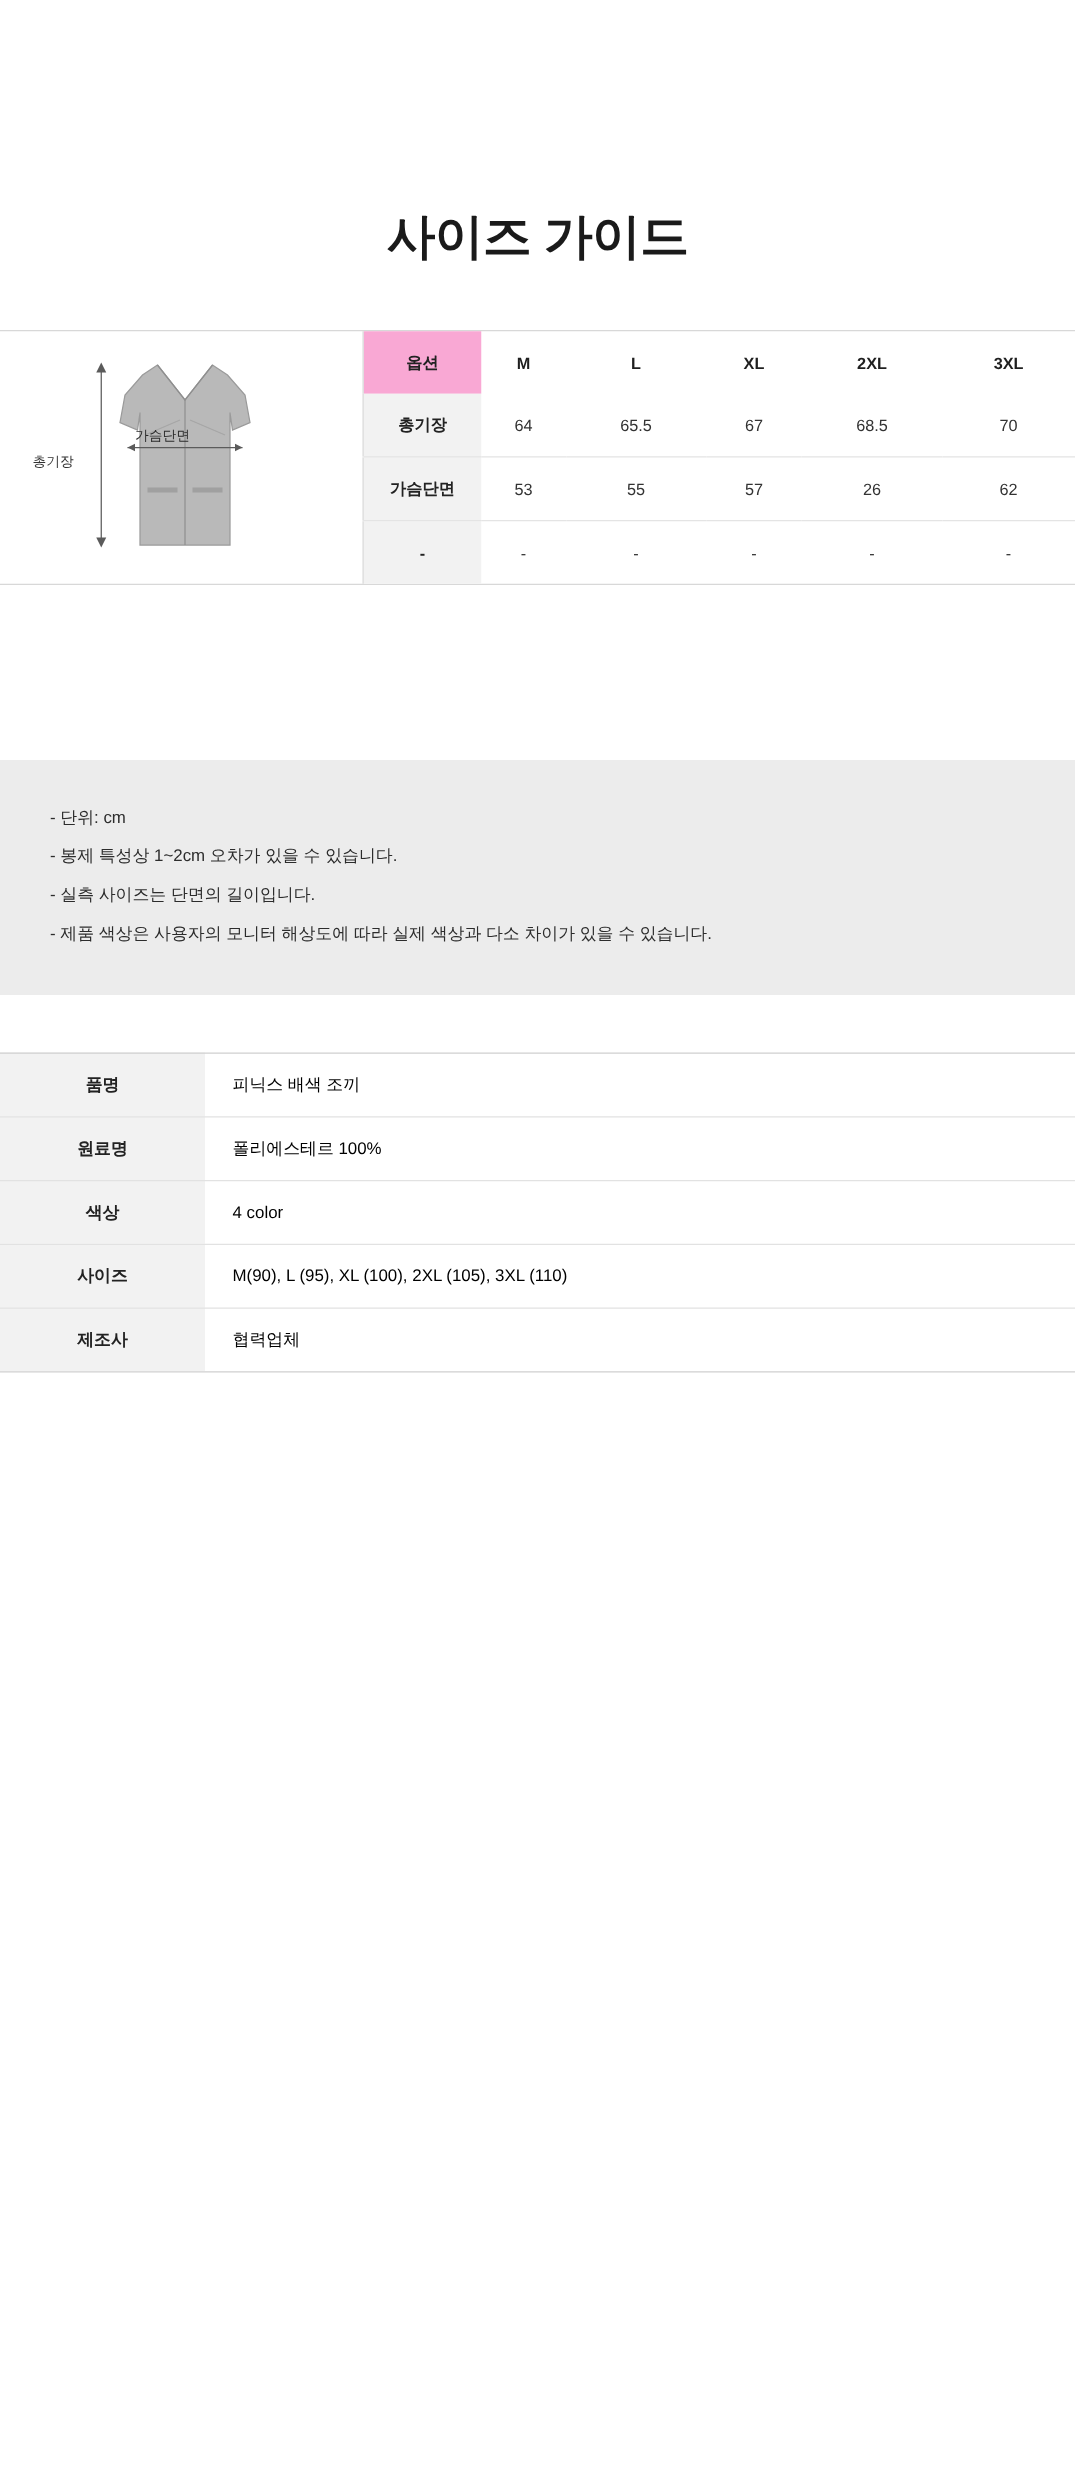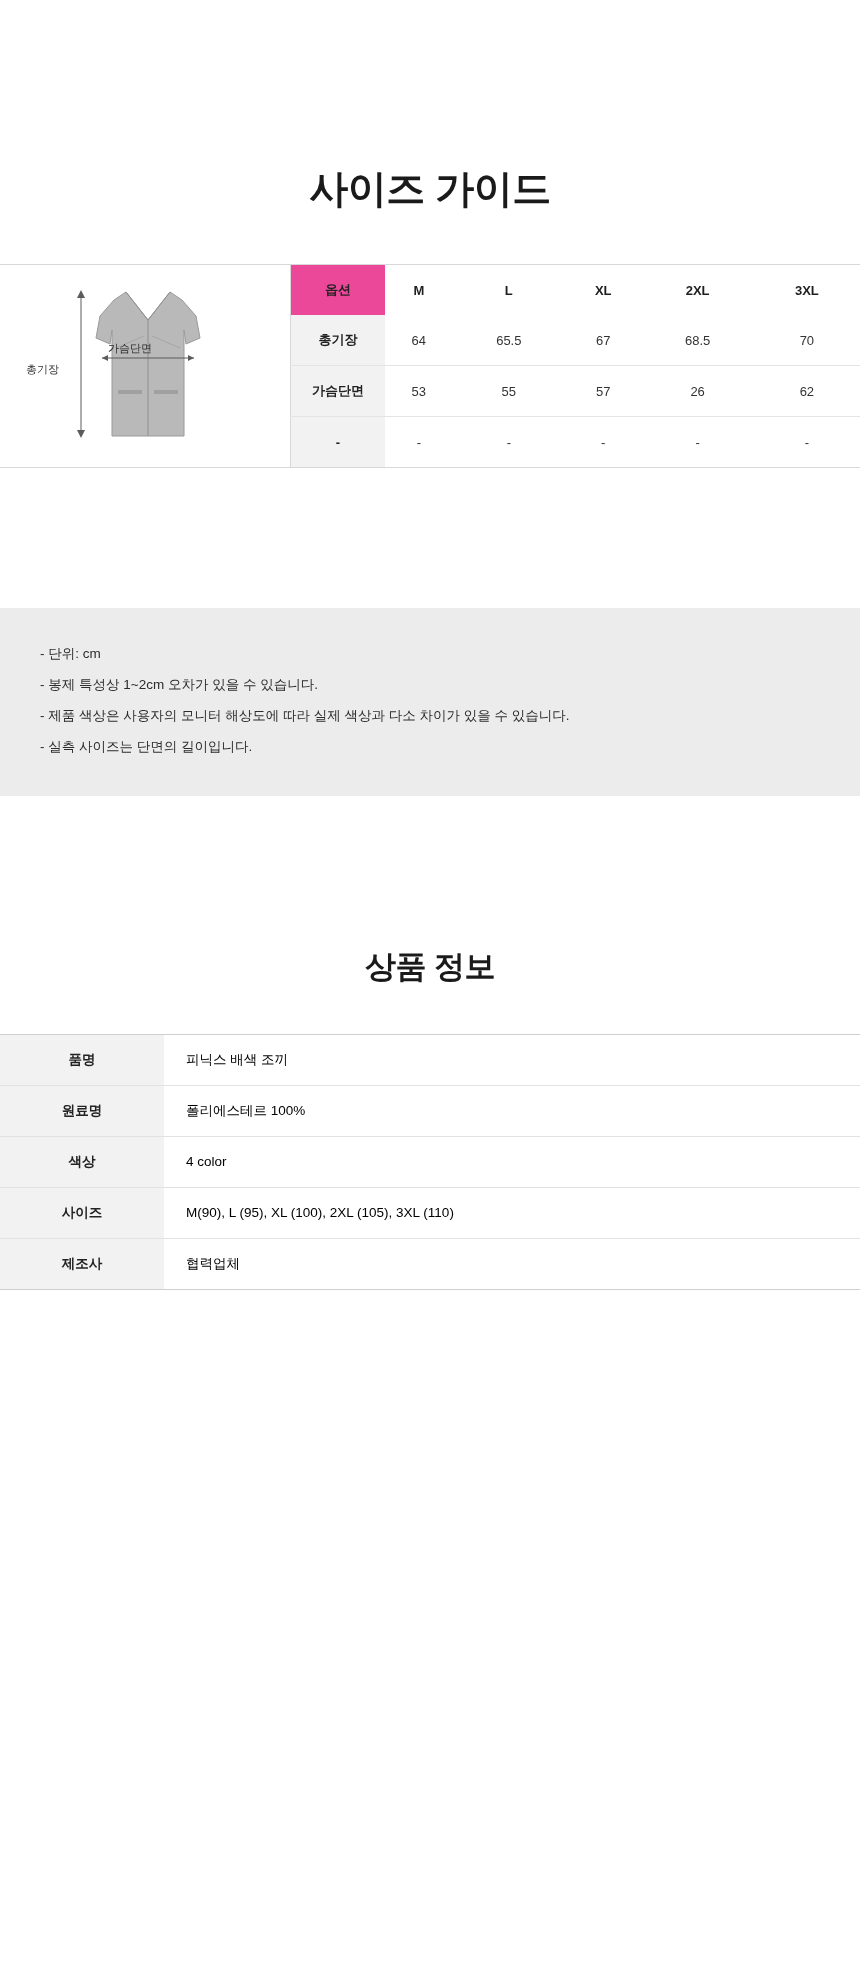--- a/index.html
+++ b/index.html
@@ -97,21 +97,21 @@
     border-bottom: none;
   }
   .size-table .rowhead {
     background: #f2f2f2;
     font-weight: bold;
     width: 92px;
     color: #222222;
     font-size: 13px;
   }
   .size-table thead .rowhead {
-    background: #ec4899;
+    background: #f9a8d4;
   }
   .size-table thead th.colhead {
     font-weight: bold;
     font-size: 13px;
     color: #1f1f1f;
   }
 
   
   .notes-box {
     margin-top: 140px;
@@ -246,25 +246,24 @@
           <td>-</td>
           <td>-</td>
         </tr>
       </tbody>
     </table>
   </section>
 
   <section class="notes-box">
     <p>- 단위: cm</p>
     <p>- 봉제 특성상 1~2cm 오차가 있을 수 있습니다.</p>
+    <p>- 실측 사이즈는 단면의 길이입니다.</p>
     <p>- 제품 색상은 사용자의 모니터 해상도에 따라 실제 색상과 다소 차이가 있을 수 있습니다.</p>
-    <p>- 실측 사이즈는 단면의 길이입니다.</p>
   </section>
 
-  <h1 class="product-info-title">상품 정보</h1>
 
   <table class="info-table">
     <tbody>
       <tr>
         <th>품명</th>
         <td>피닉스 배색 조끼</td>
       </tr>
       <tr>
         <th>원료명</th>
         <td>폴리에스테르 100%</td>

